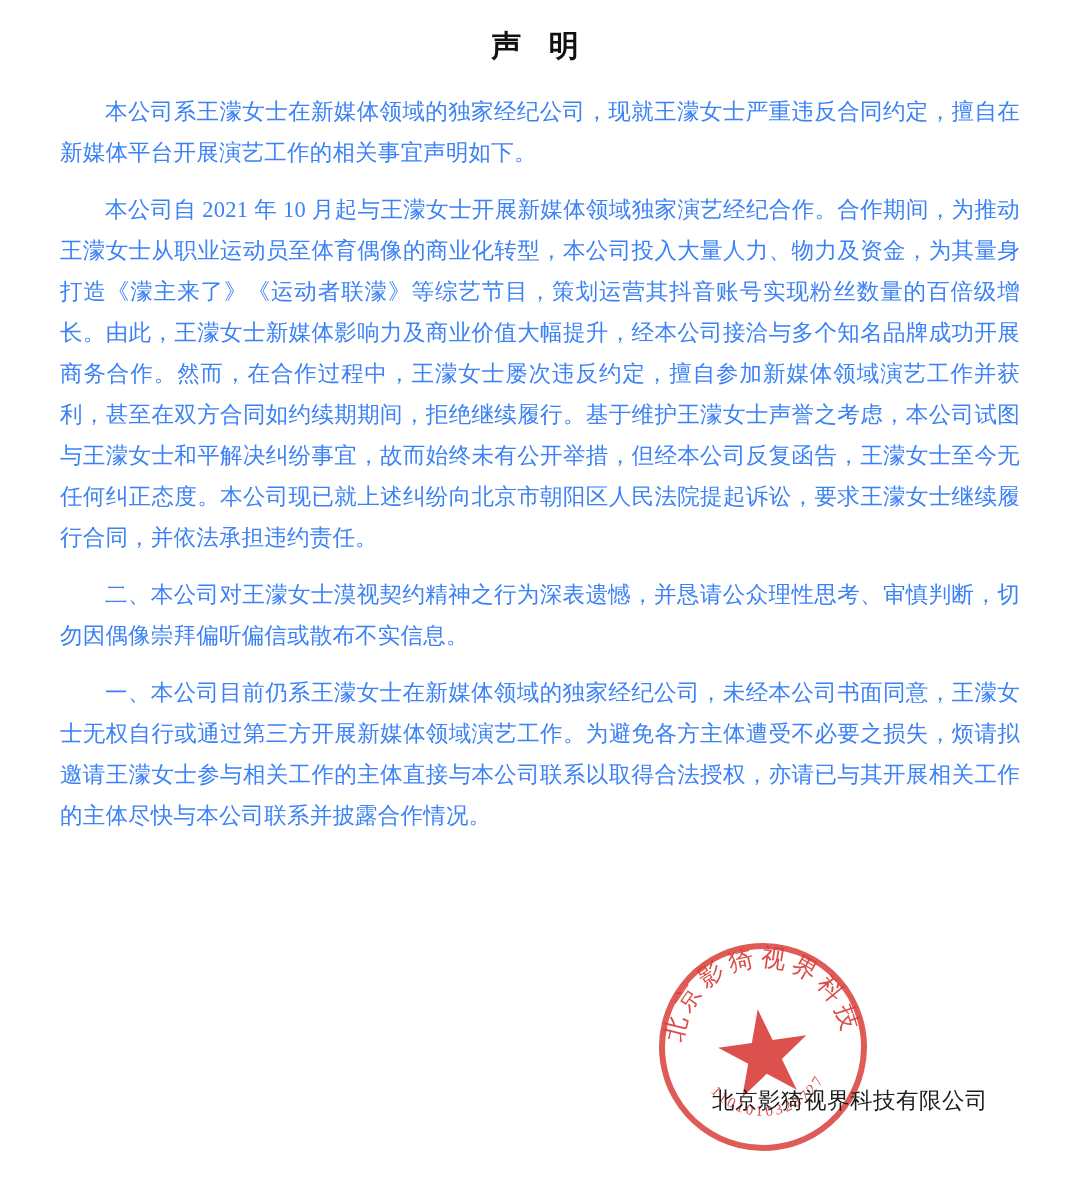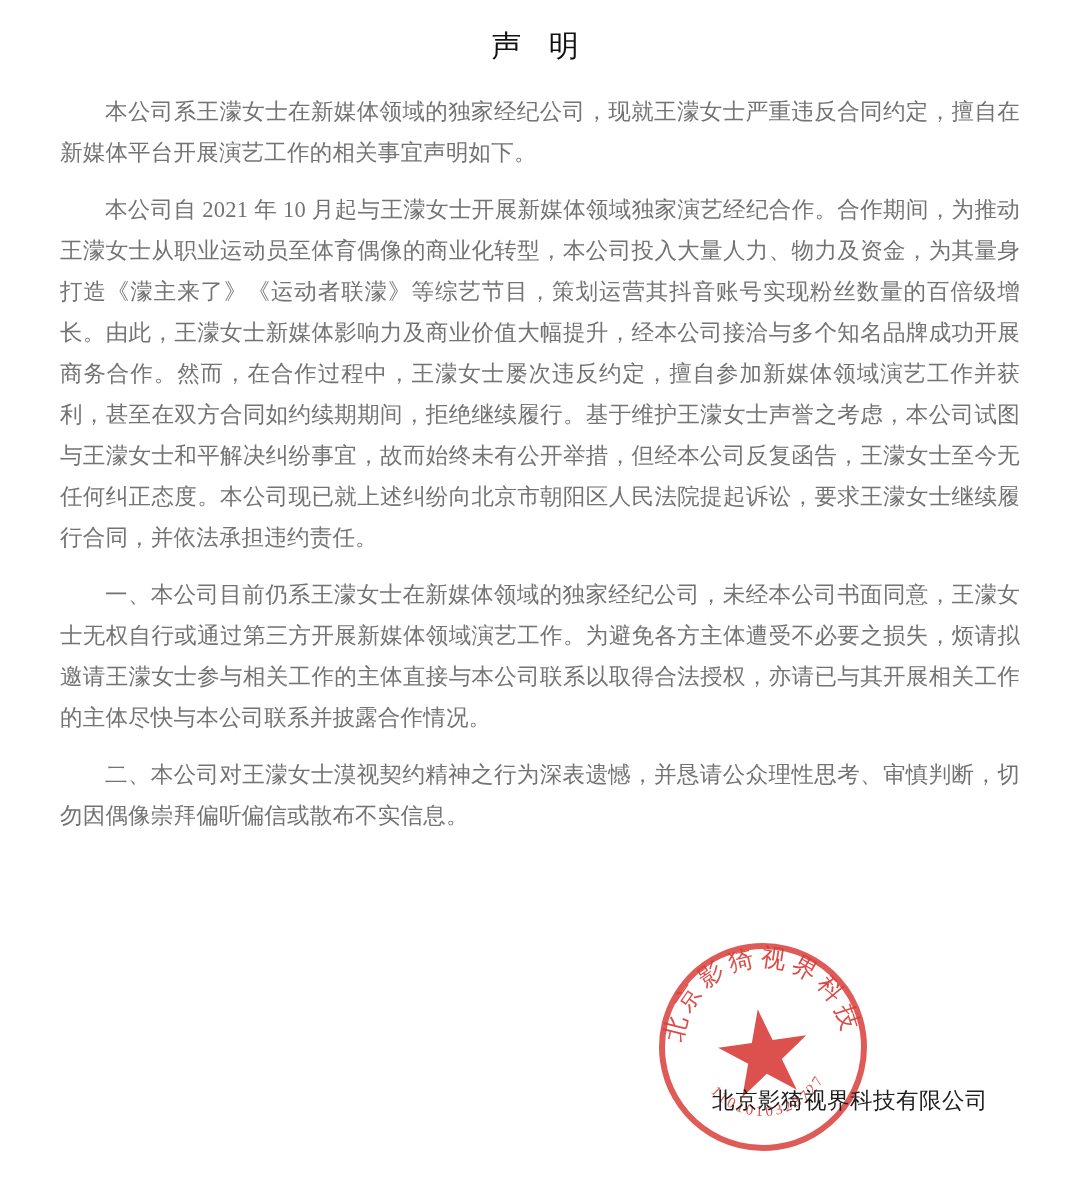--- a/index.html
+++ b/index.html
@@ -18,33 +18,33 @@
   .page {
     position: relative;
     width: 1080px;
     height: 1185px;
     box-sizing: border-box;
     padding: 18px 60px 0 60px;
   }
   .doc-title {
     text-align: center;
     font-size: 30px;
-    font-weight: normal;
+    font-weight: bold;
     letter-spacing: 10px;
     margin: 8px 0 24px 0;
     color: #111;
   }
   .para {
     font-size: 22.5px;
     line-height: 41px;
     text-align: justify;
     text-justify: inter-ideograph;
     text-indent: 2em;
     margin: 12px 0 16px 0;
-    color: #737373;
+    color: #3b82f6;
     letter-spacing: 0.2px;
   }
   .para.tight {
     margin-bottom: 14px;
   }
   .signature-block {
     position: absolute;
     right: 92px;
     bottom: 60px;
     text-align: left;
@@ -78,22 +78,22 @@
 </style>
 </head>
 <body>
 
 <div class="page">
 
   <div class="doc-title">声 明</div>
 
   <p class="para">本公司系王濛女士在新媒体领域的独家经纪公司，现就王濛女士严重违反合同约定，擅自在新媒体平台开展演艺工作的相关事宜声明如下。</p>
   <p class="para">本公司自 2021 年 10 月起与王濛女士开展新媒体领域独家演艺经纪合作。合作期间，为推动王濛女士从职业运动员至体育偶像的商业化转型，本公司投入大量人力、物力及资金，为其量身打造《濛主来了》《运动者联濛》等综艺节目，策划运营其抖音账号实现粉丝数量的百倍级增长。由此，王濛女士新媒体影响力及商业价值大幅提升，经本公司接洽与多个知名品牌成功开展商务合作。然而，在合作过程中，王濛女士屡次违反约定，擅自参加新媒体领域演艺工作并获利，甚至在双方合同如约续期期间，拒绝继续履行。基于维护王濛女士声誉之考虑，本公司试图与王濛女士和平解决纠纷事宜，故而始终未有公开举措，但经本公司反复函告，王濛女士至今无任何纠正态度。本公司现已就上述纠纷向北京市朝阳区人民法院提起诉讼，要求王濛女士继续履行合同，并依法承担违约责任。</p>
+  <p class="para">二、本公司对王濛女士漠视契约精神之行为深表遗憾，并恳请公众理性思考、审慎判断，切勿因偶像崇拜偏听偏信或散布不实信息。</p>
   <p class="para">一、本公司目前仍系王濛女士在新媒体领域的独家经纪公司，未经本公司书面同意，王濛女士无权自行或通过第三方开展新媒体领域演艺工作。为避免各方主体遭受不必要之损失，烦请拟邀请王濛女士参与相关工作的主体直接与本公司联系以取得合法授权，亦请已与其开展相关工作的主体尽快与本公司联系并披露合作情况。</p>
-  <p class="para">二、本公司对王濛女士漠视契约精神之行为深表遗憾，并恳请公众理性思考、审慎判断，切勿因偶像崇拜偏听偏信或散布不实信息。</p>
 
   <div class="seal">
     <svg width="218" height="218" viewBox="0 0 218 218" xmlns="http://www.w3.org/2000/svg">
       <defs>
         <path id="arcTop" d="M 28,109 A 81,81 0 0 1 190,109"></path>
         <path id="arcBottom" d="M 40,109 A 69,69 0 0 0 178,109"></path>
       </defs>
       <g transform="rotate(-8 109 109)">
         <circle cx="109" cy="109" r="101" fill="none" stroke="#d3231f" stroke-width="6" opacity="0.85"></circle>
 

